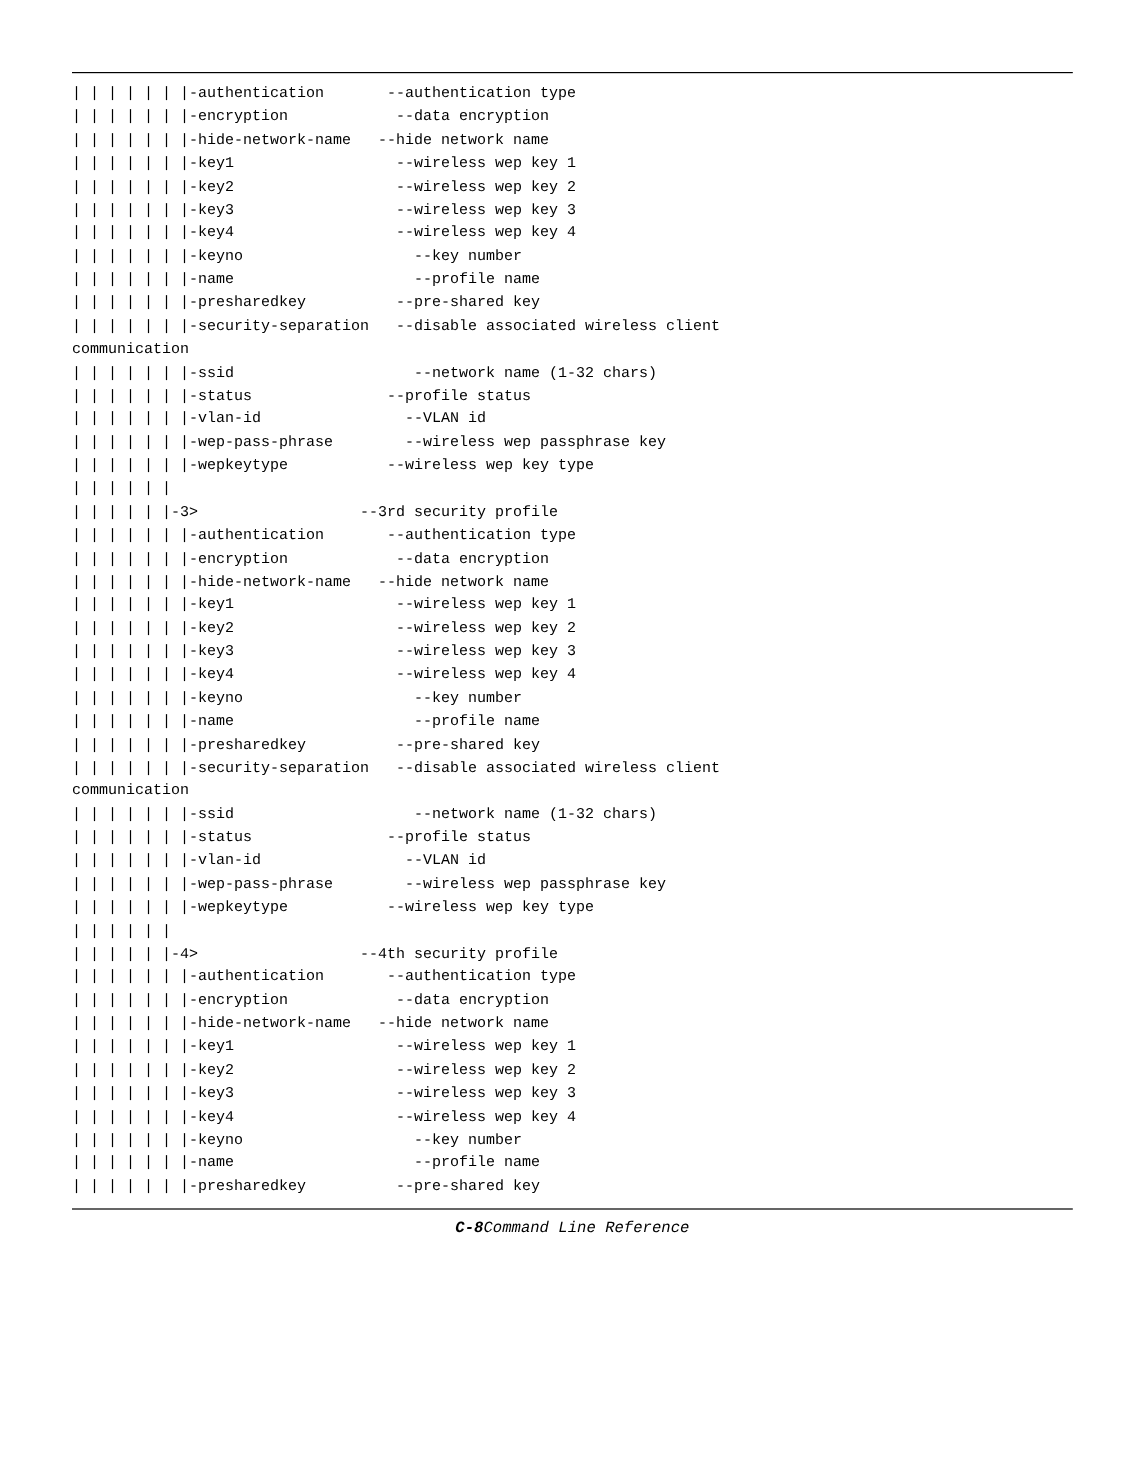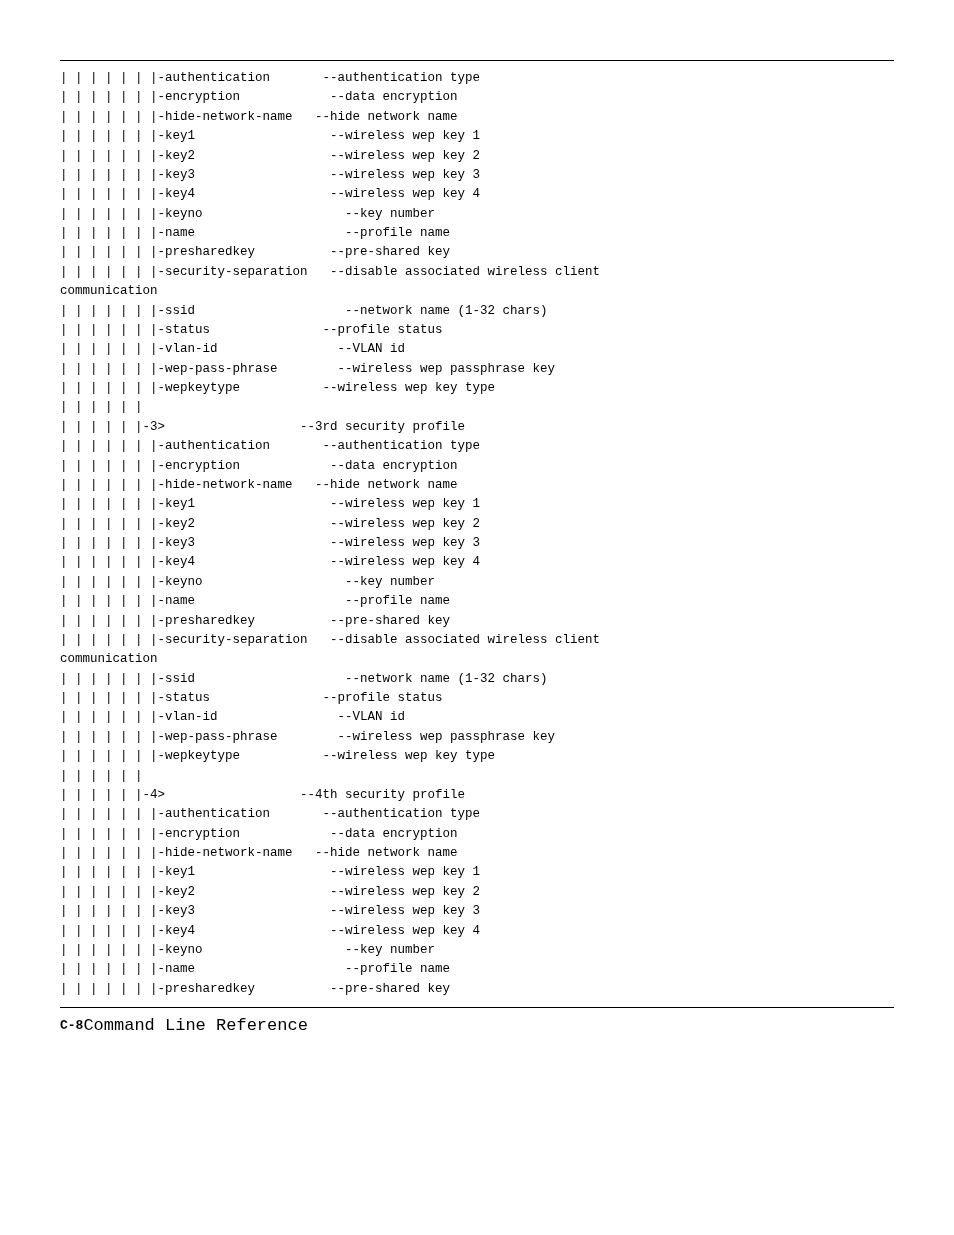--- a/index.html
+++ b/index.html
@@ -45,34 +45,35 @@
 
     .bottom-divider {
       border: none;
       border-top: 1px solid #000000;
       margin-top: 8px;
       margin-bottom: 8px;
     }
 
     .footer {
       display: flex;
-      justify-content: flex-start;
+      justify-content: center;
       align-items: center;
       margin-top: 2px;
+      font-style: italic;
     }
 
     .footer-left {
       font-family: 'Courier New', Courier, monospace;
       font-size: 13px;
       font-weight: bold;
     }
 
     .footer-right {
       font-family: 'Courier New', Courier, monospace;
-      font-size: 17px;
+      font-size: 13px;
     }
   </style>
 </head>
 <body>
 
 <div class="page-container">
   <hr class="top-divider">
 
   <div class="content-area">
     <div class="code-block">| | | | | | |-authentication       --authentication type

